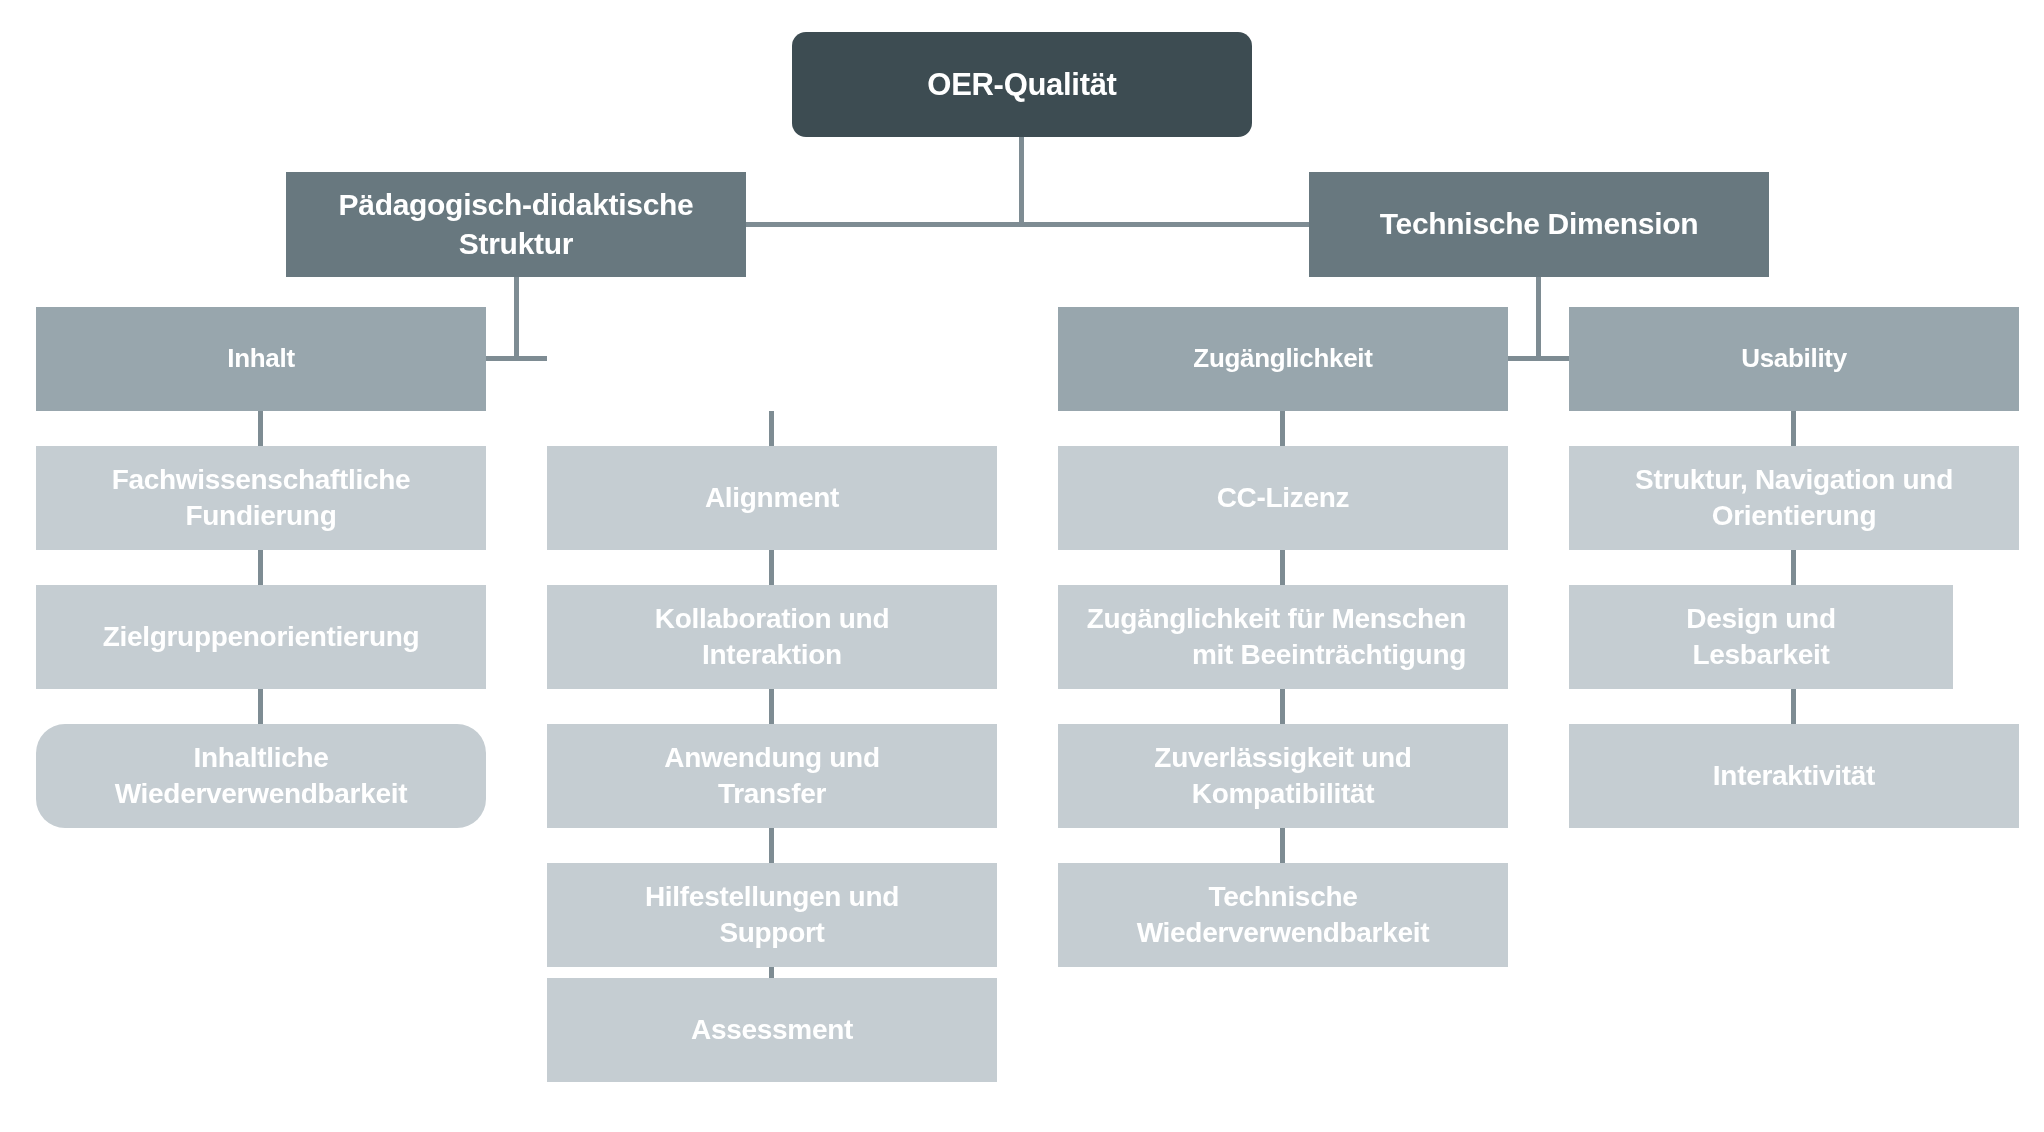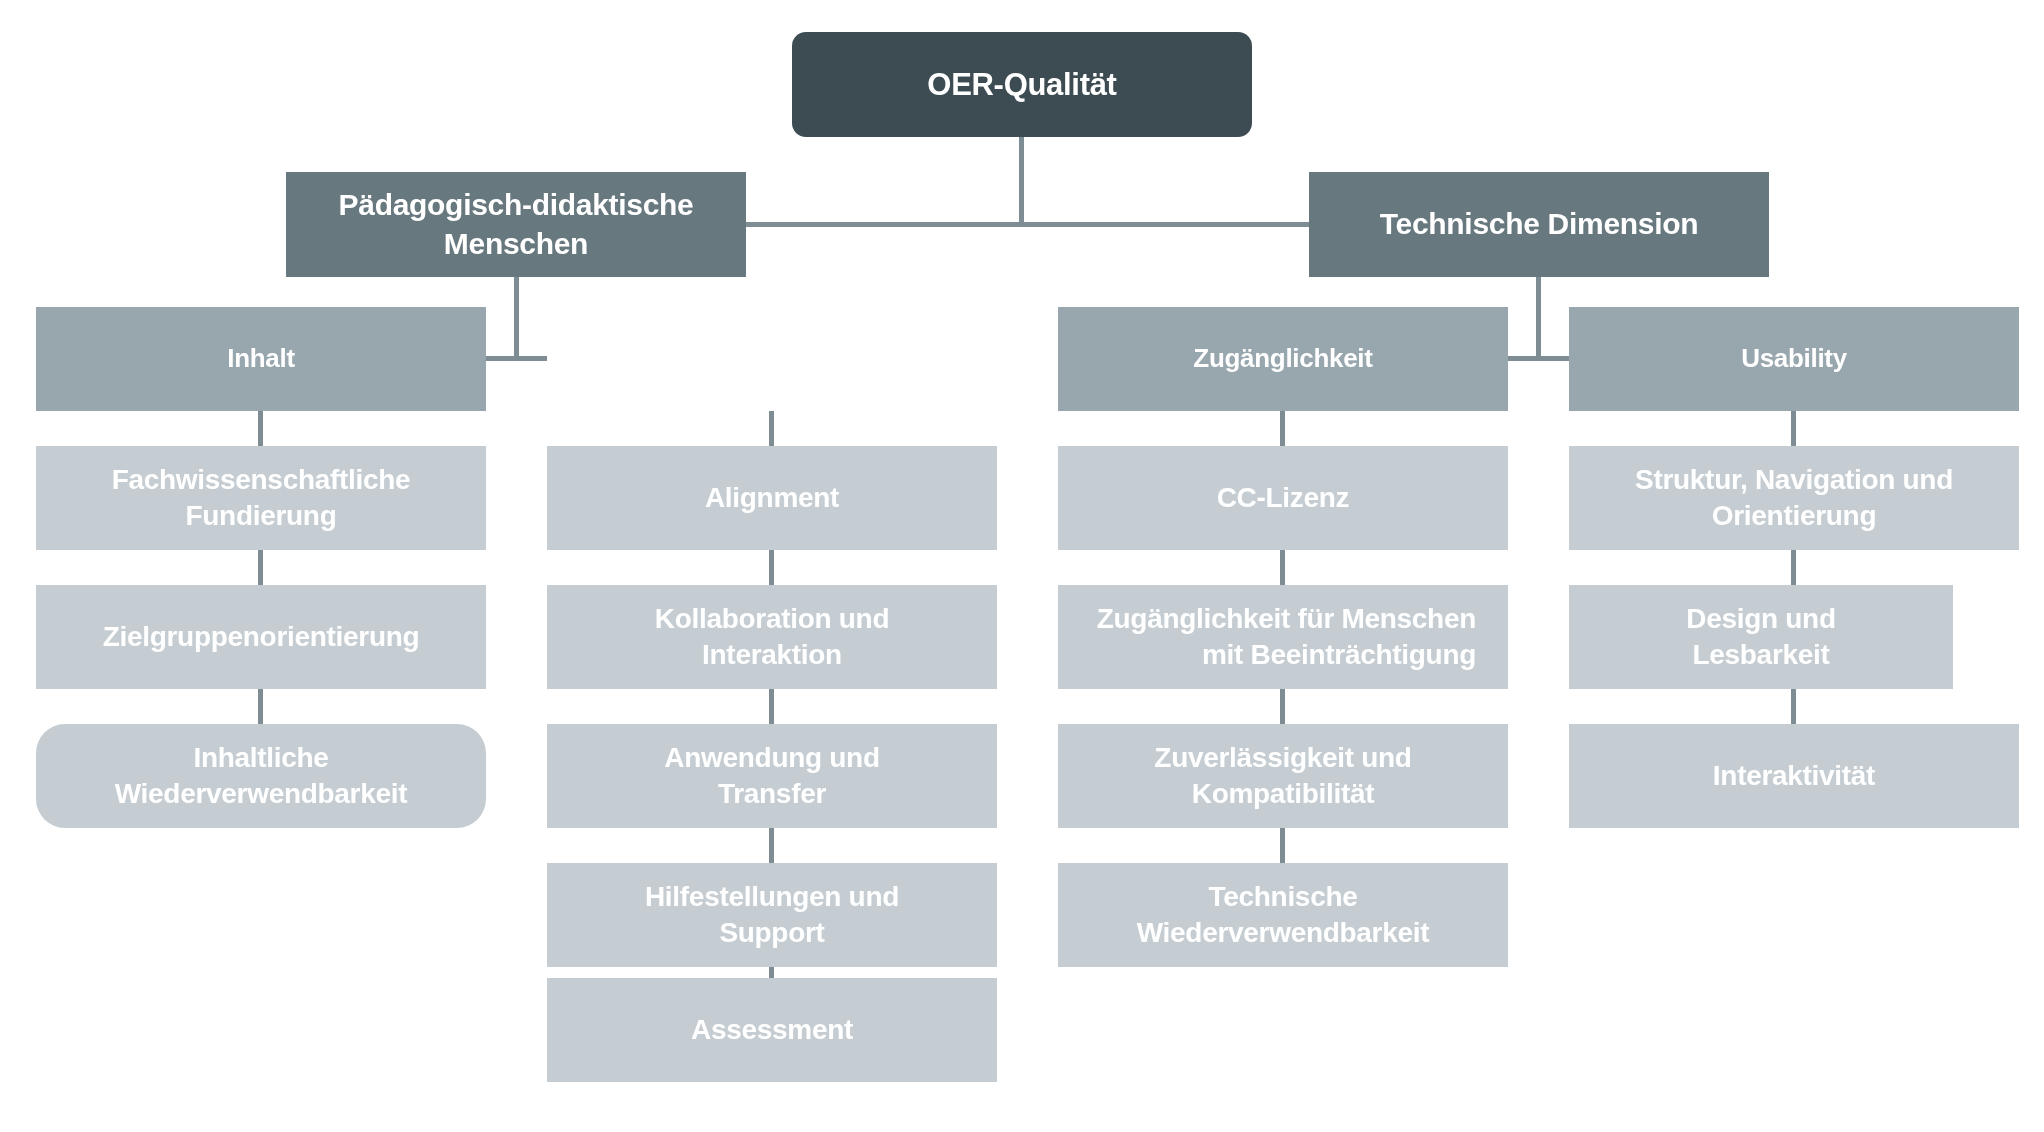--- a/index.html
+++ b/index.html
@@ -42,21 +42,21 @@
     background: #98A6AD;
     font-size: 26px;
   }
   .item-box {
     background: #C5CDD2;
     font-size: 28px;
   }
   .item-box.align-right {
     justify-content: flex-end;
     text-align: right;
-    padding-right: 32px;
+    padding-right: 42px;
   }
   .connector {
     position: absolute;
     background: #7E8C93;
   }
 </style>
 </head>
 <body>
 
 <div id="canvas">
@@ -84,21 +84,21 @@
   <div class="connector" style="left:1280px; top:689px; width:5px; height:35px;"></div>
   <div class="connector" style="left:1280px; top:828px; width:5px; height:35px;"></div>
 
   <div class="connector" style="left:1791px; top:411px; width:5px; height:35px;"></div>
   <div class="connector" style="left:1791px; top:550px; width:5px; height:35px;"></div>
   <div class="connector" style="left:1791px; top:689px; width:5px; height:35px;"></div>
 
   <div class="box root-box" style="left:792px; top:32px; width:460px; height:105px;">OER-Qualität</div>
 
   <div class="box dimension-box" style="left:286px; top:172px; width:460px; height:105px;">Pädagogisch-didaktische
-Menschen</div>
+Struktur</div>
   <div class="box dimension-box" style="left:1309px; top:172px; width:460px; height:105px;">Technische Dimension</div>
 
   <div class="box category-box" style="left:36px; top:307px; width:450px; height:104px;">Inhalt</div>
   <div class="box category-box" style="left:1058px; top:307px; width:450px; height:104px;">Zugänglichkeit</div>
   <div class="box category-box" style="left:1569px; top:307px; width:450px; height:104px;">Usability</div>
 
   <div class="box item-box" style="left:36px; top:446px; width:450px; height:104px;">Fachwissenschaftliche
 Fundierung</div>
   <div class="box item-box" style="left:36px; top:585px; width:450px; height:104px;">Zielgruppenorientierung</div>
   <div class="box item-box" style="left:36px; top:724px; width:450px; height:104px;border-radius:29px;">Inhaltliche

